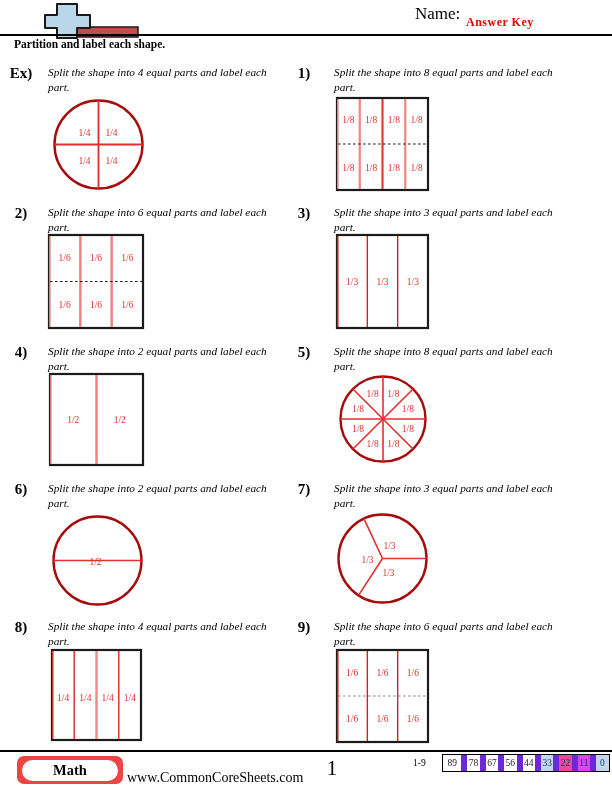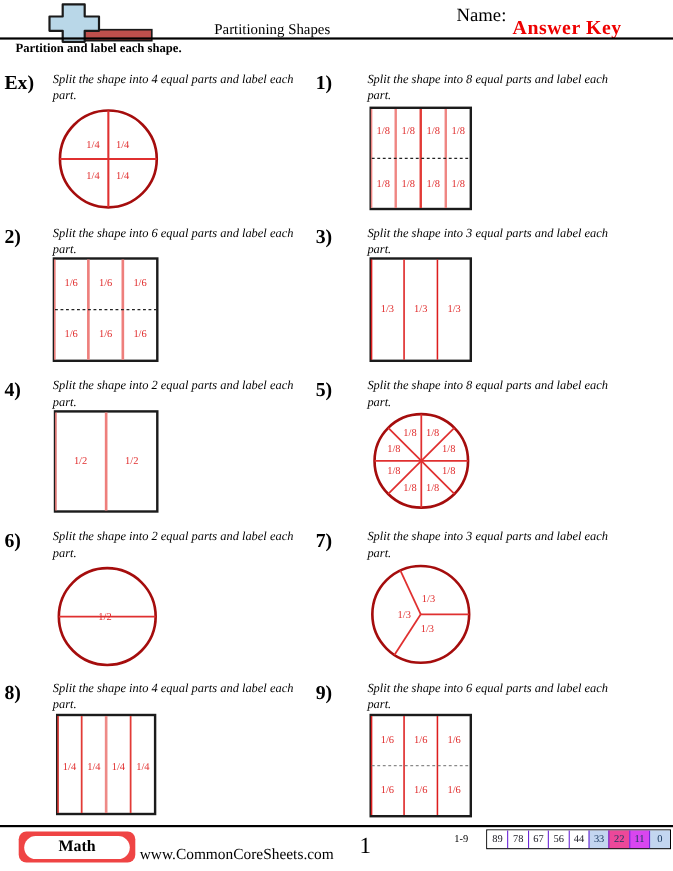--- a/index.html
+++ b/index.html
@@ -2,54 +2,53 @@
 <html><head>
 <meta charset="utf-8">
 <style>
   html,body{margin:0;padding:0;background:#fff;}
   .page{position:relative;width:612px;height:792px;margin:0 auto;background:#fff;
         font-family:"Liberation Serif",serif;color:#000;overflow:hidden;}
 
   
   .hdr-title{position:absolute;left:170px;top:19px;width:155px;text-align:center;font-size:13.5px;}
   .hdr-name{position:absolute;left:415px;top:4px;font-size:17px;}
-  .hdr-key{position:absolute;left:466px;top:15px;font-size:18px;font-weight:bold;letter-spacing:.5px;}
+  .hdr-key{position:absolute;left:466px;top:15px;font-size:12px;font-weight:bold;letter-spacing:.5px;}
   .hdr-rule{position:absolute;left:0;top:33.5px;width:612px;height:2.5px;background:#000;}
   .banner{position:absolute;left:14px;top:38px;font-weight:bold;font-size:11.5px;}
   .logo{position:absolute;left:40px;top:2px;}
 
   
-  .pnum{position:absolute;width:34px;text-align:left;font-weight:bold;font-size:18px;}
+  .pnum{position:absolute;width:34px;text-align:center;font-weight:bold;font-size:15px;}
   .ptext{position:absolute;width:274px;font-style:italic;font-size:11.3px;line-height:14.5px;white-space:pre-line;}
   .shape{position:absolute;}
   text.frac{font-family:"Liberation Serif",serif;font-size:9.5px;}
 
   
   .ftr-rule{position:absolute;left:0;top:750px;width:612px;height:2px;background:#000;}
   .badge{position:absolute;left:17px;top:756px;width:106px;height:28px;background:#ef4444;border-radius:7px;}
   .badge-pill{position:absolute;left:5px;top:3.5px;width:96px;height:21px;background:#fff;border-radius:10.5px;
               display:flex;align-items:center;justify-content:center;font-weight:bold;font-size:14.5px;}
   .site{position:absolute;left:127px;top:770px;font-size:14px;}
   .pageno{position:absolute;left:312px;top:756px;width:40px;text-align:center;font-size:21px;}
   .range{position:absolute;left:413px;top:758px;font-size:9.5px;}
   .scores{position:absolute;left:442px;top:754px;height:18px;display:flex;border:1.5px solid #000;box-sizing:border-box;}
   .score-cell{width:18.4px;display:flex;align-items:center;justify-content:center;font-size:9.5px;
-              border-left:1px solid #6d28d9;box-sizing:border-box;background:#fff;}
+              border-left:6px solid #6d28d9;box-sizing:border-box;background:#fff;}
   .score-cell:first-child{border-left:none;text-align:center;}
 </style>
 </head>
 <body>
 
 <div class="page">
 
   <svg class="logo" width="105" height="40">
     <rect id="logo-rect" x="30" y="25" width="68" height="10" stroke="#1a1a1a" stroke-width="1.5" fill="#bf4f4c"></rect>
     <path id="logo-plus" d="M17,2 h20 v11 h13 v13 h-13 v10 h-20 v-10 h-12 v-13 h12 Z" stroke="#1a1a1a" stroke-width="2" stroke-linejoin="round" fill="#b9d7e8"></path>
   </svg>
-  <div class="hdr-title">Partitioning Shapes</div>
   <div class="hdr-name">Name:</div>
   <div class="hdr-key" id="answer-key" style="color: rgb(238, 0, 0);">Answer Key</div>
   <div class="hdr-rule"></div>
   <div class="banner">Partition and label each shape.</div>
 
   <div id="problems">
       <div class="pnum" style="left: 4px; top: 65px;">Ex)</div>
       <div class="ptext" style="left: 48px; top: 65px;">Split the shape into 4 equal parts and label each
 part.</div>
       <svg width="95" height="95" class="shape" style="left: 50.5px; top: 96.5px;">

